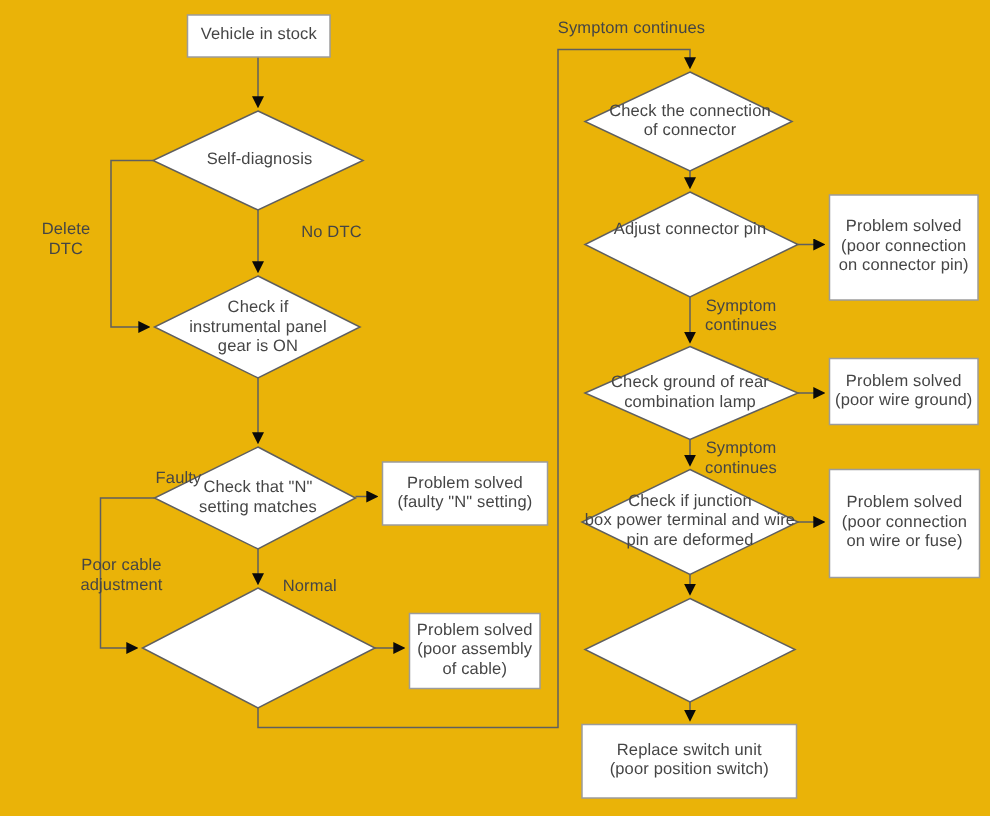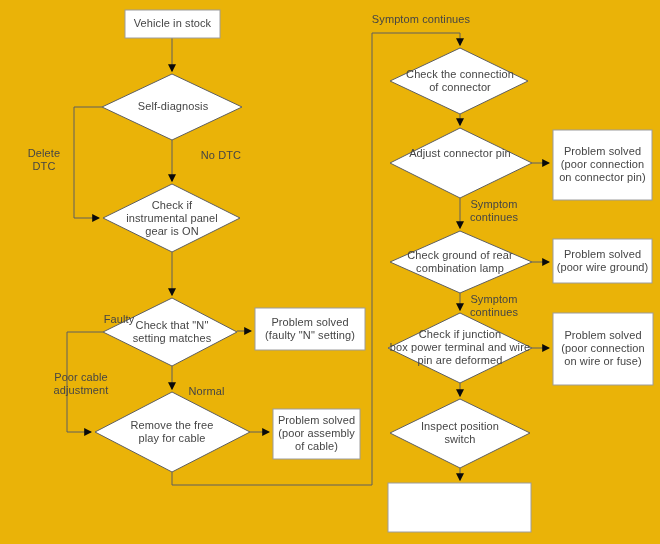--- a/index.html
+++ b/index.html
@@ -74,22 +74,20 @@
     <rect class="rbox" x="388" y="483" width="143" height="49"></rect>
   </svg>
 
   <div class="lbl" style="left:125px;top:17px;width:95px;">Vehicle in stock</div>
   <div class="lbl" style="left:103px;top:100px;width:140px;">Self-diagnosis</div>
   <div class="lbl" style="left:92px;top:199px;width:160px;">Check if
 instrumental panel
 gear is ON</div>
   <div class="lbl" style="left:102px;top:319px;width:140px;">Check that "N"
 setting matches</div>
-  <div class="lbl" style="left:102px;top:419px;width:140px;">Remove the free
-play for cable</div>
   <div class="lbl" style="left:255px;top:316px;width:110px;">Problem solved
 (faulty "N" setting)</div>
   <div class="lbl" style="left:268px;top:414px;width:97px;">Problem solved
 (poor assembly
 of cable)</div>
   <div class="lbl" style="left:380px;top:68px;width:160px;">Check the connection
 of connector</div>
   <div class="lbl" style="left:390px;top:147px;width:140px;">Adjust connector pin</div>
   <div class="lbl" style="left:550px;top:145px;width:105px;">Problem solved
 (poor connection
@@ -97,22 +95,22 @@
   <div class="lbl" style="left:380px;top:249px;width:160px;">Check ground of rear
 combination lamp</div>
   <div class="lbl" style="left:549px;top:248px;width:107px;">Problem solved
 (poor wire ground)</div>
   <div class="lbl" style="left:372px;top:328px;width:176px;">Check if junction
 box power terminal and wire
 pin are deformed</div>
   <div class="lbl" style="left:553px;top:329px;width:100px;">Problem solved
 (poor connection
 on wire or fuse)</div>
-  <div class="lbl" style="left:390px;top:420px;width:140px;">Inspect position
-switch</div>
+  <div class="lbl" style="left:388px;top:494px;width:143px;">Replace switch unit
+(poor position switch)</div>
 
   <div class="lbl" style="left:14px;top:147px;width:60px;">Delete
 DTC</div>
   <div class="lbl ta-l" style="left:191px;top:149px;width:60px;">No DTC</div>
   <div class="lbl" style="left:66px;top:313px;width:42px;margin-left:32px;">Faulty</div>
   <div class="lbl" style="left:6px;top:371px;width:62px;margin-left:44px;">Poor cable
 adjustment</div>
   <div class="lbl ta-l" style="left:179px;top:369px;width:55px;margin-top:16px;">Normal</div>
   <div class="lbl ta-l" style="left:366px;top:13px;width:110px;">Symptom continues</div>
   <div class="lbl ta-l" style="left:464px;top:198px;width:60px;">Symptom

